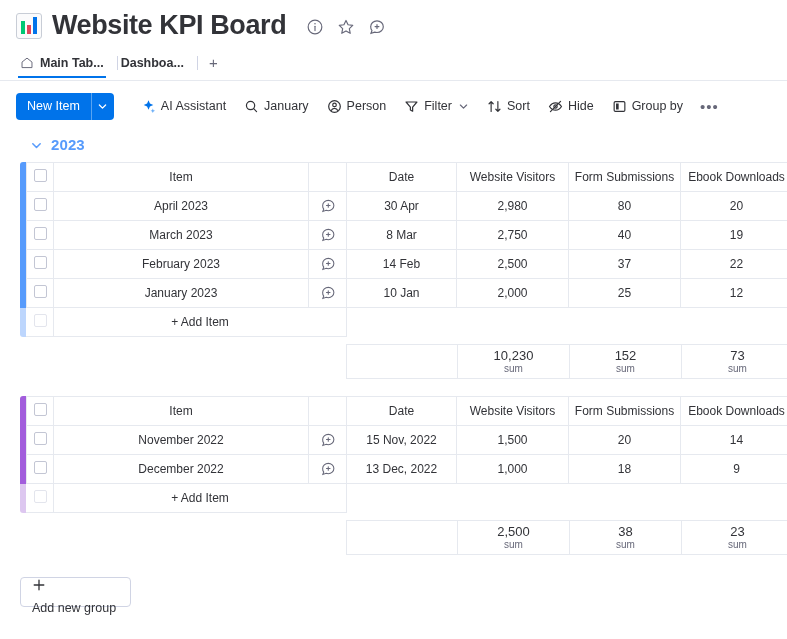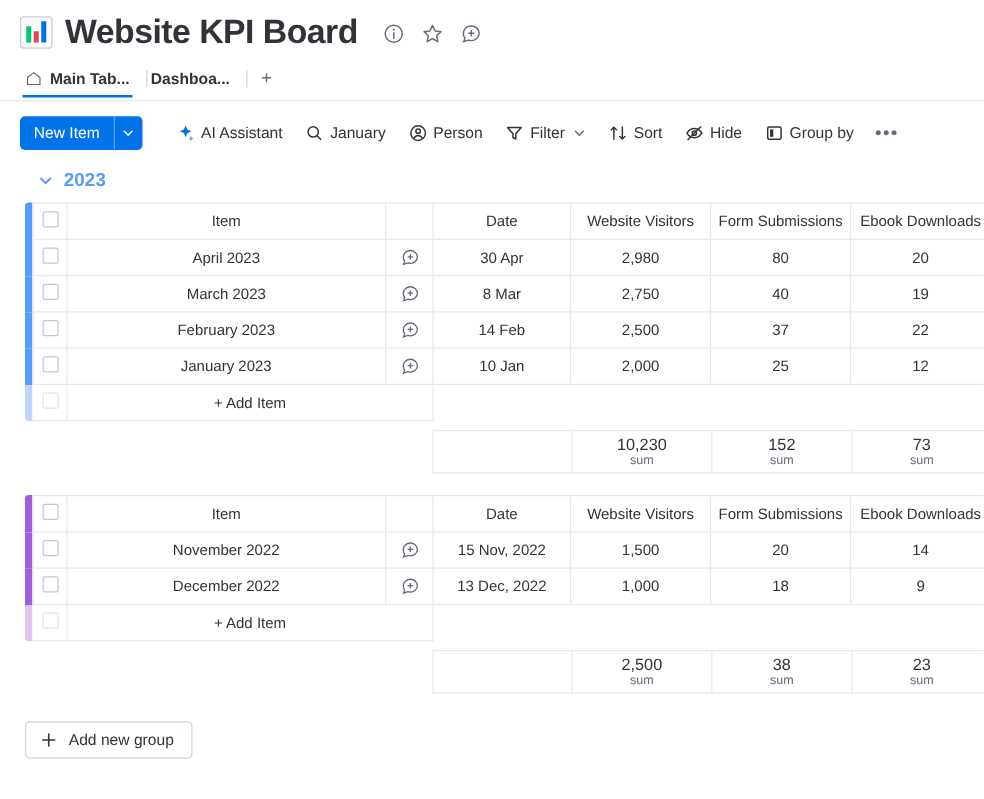--- a/index.html
+++ b/index.html
@@ -199,29 +199,30 @@
     padding: 0;
     margin-top: 34px;
   }
   table.summary td.sum-blank { width: 111px; border-radius: 0 0 0 4px; }
   .sum-val { font-size: 13px; color: #323338; line-height: 14px; }
   .sum-lbl { font-size: 10px; color: #676879; line-height: 12px; }
 
   
   .add-group-wrap { padding-left: 20px; margin-top: 22px; }
   .add-group-btn {
-    display: inline-flex; align-items: center; gap: 9px;
+    display: inline-flex; gap: 9px;
     border: 1px solid #d0d4e4;
     border-radius: 4px;
     height: 30px;
     padding: 0 14px 0 11px;
     font-size: 12.5px;
     color: #323338;
     background: #fff;
     cursor: pointer;
+    flex-direction: column;
   }
   .plus-ic { width: 14px; height: 14px; color: #323338; }
 </style>
 </head>
 <body>
 
 <div class="board-header">
   <div class="logo-icon">
     <i class="bar-green"></i>
       <i class="bar-red"></i>

